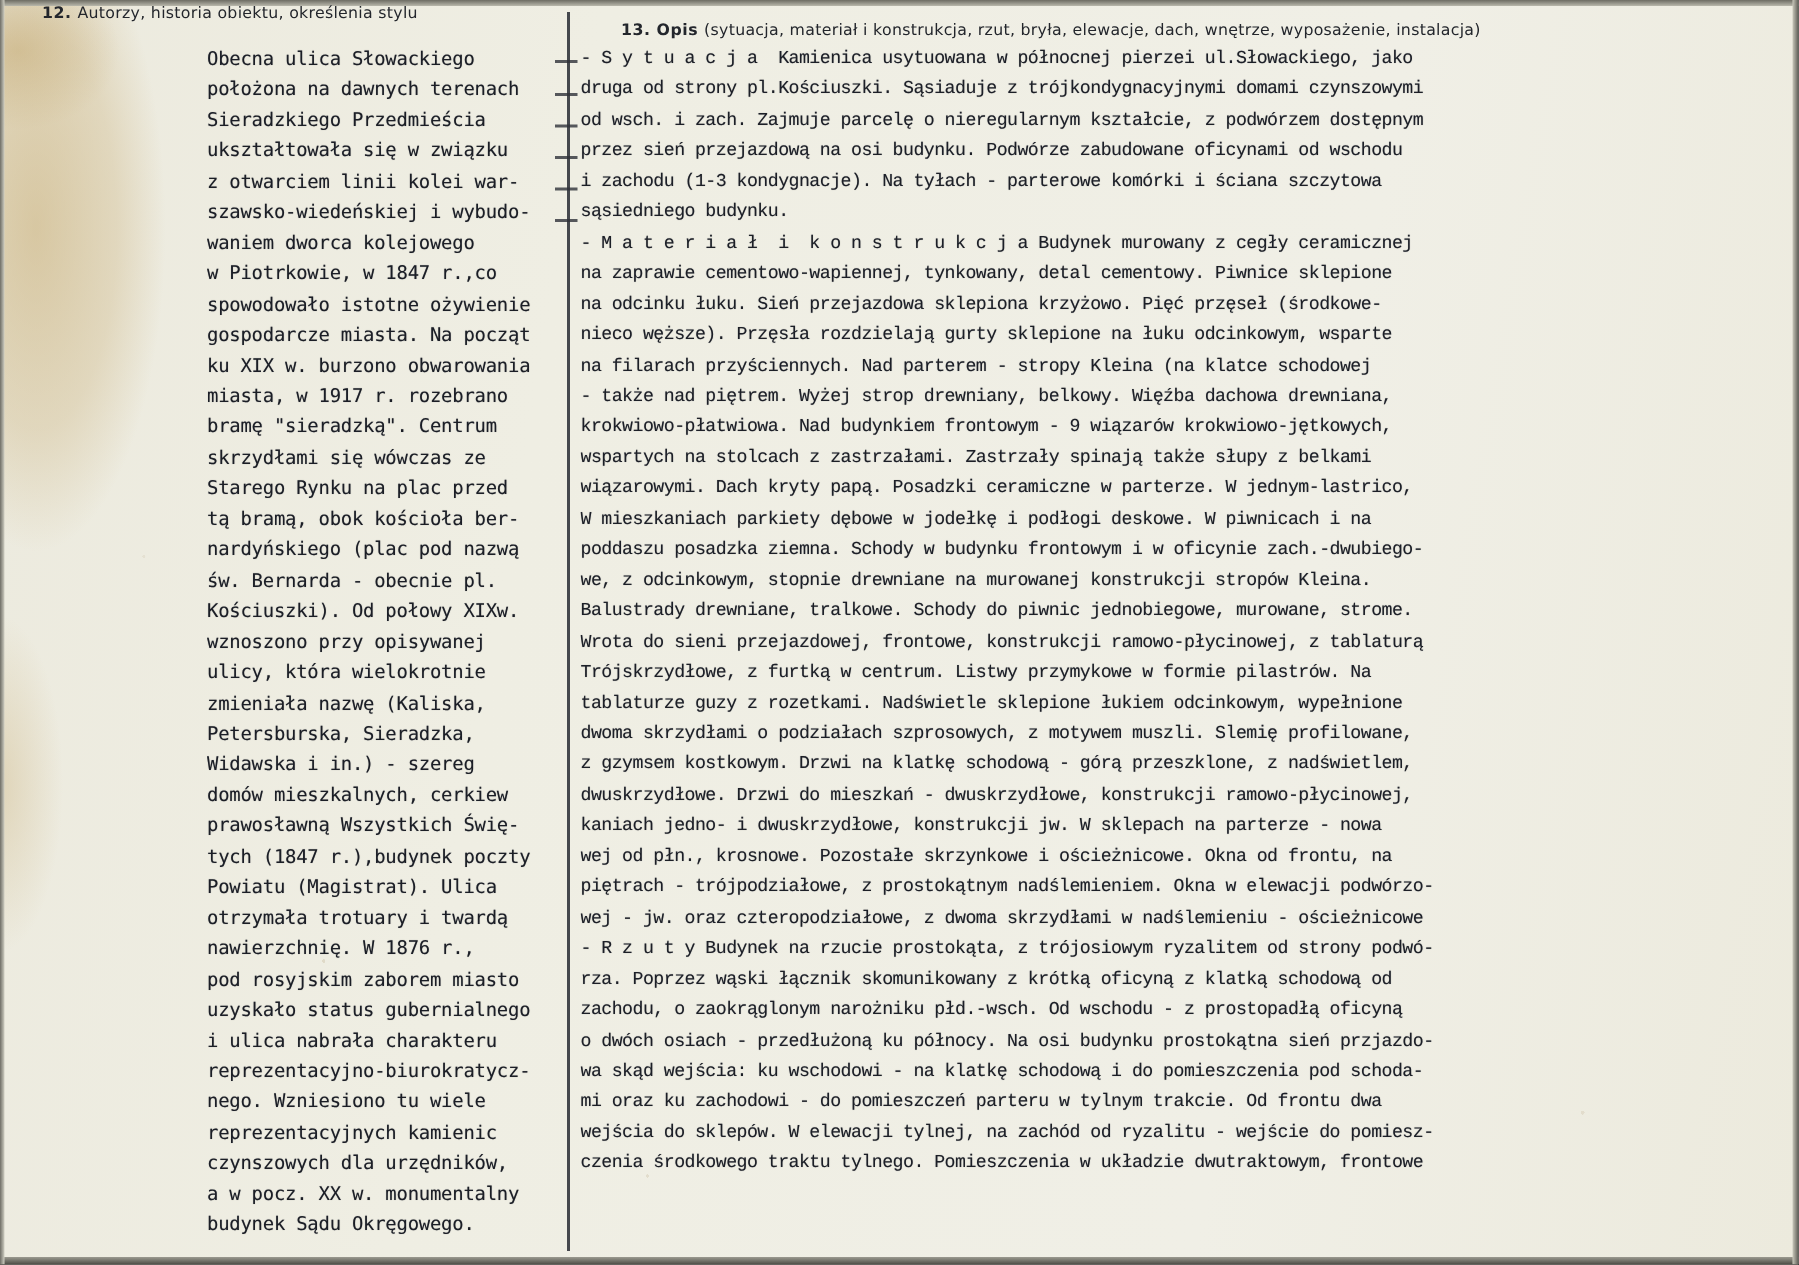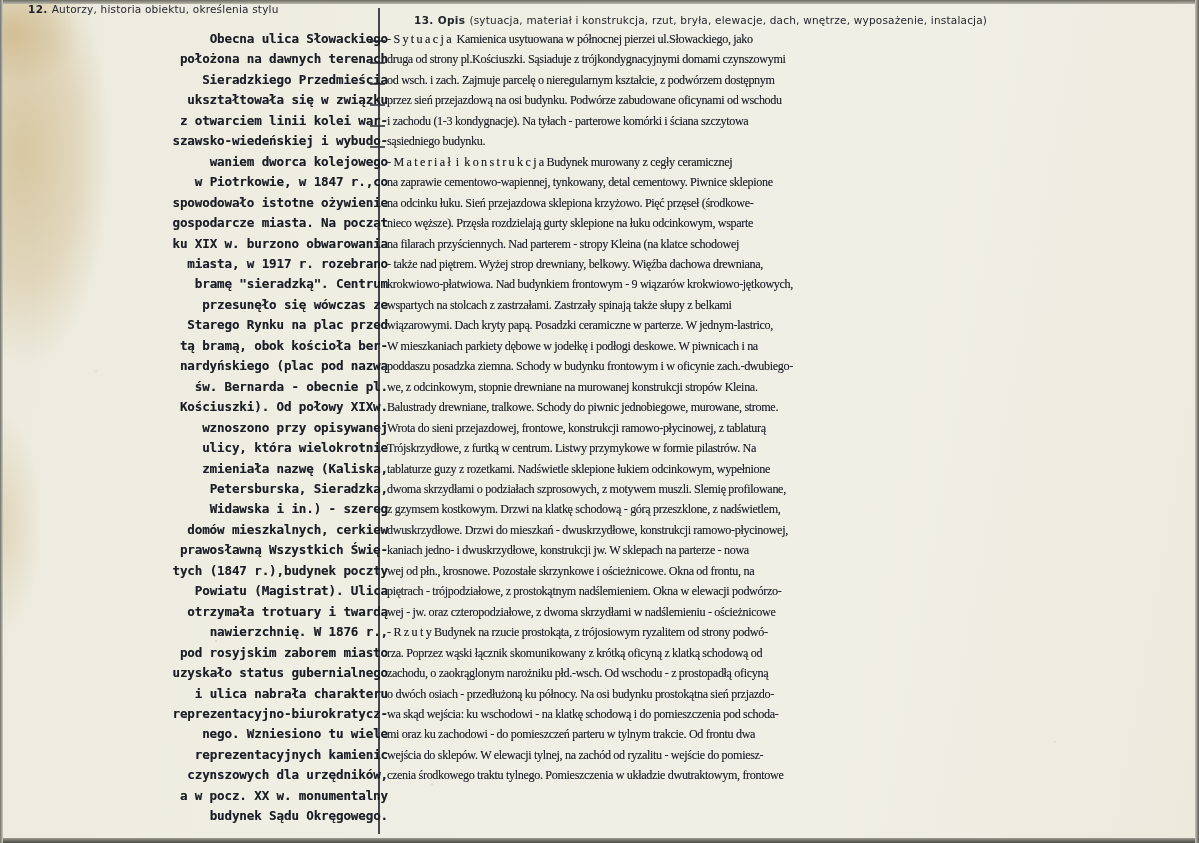--- a/index.html
+++ b/index.html
@@ -45,31 +45,30 @@
     font-family:"DejaVu Sans",sans-serif;
     font-weight:700;
     font-size:10.5px;
     letter-spacing:.35px;
     color:#23262c;
   }
   .field-head .light{font-weight:400;letter-spacing:.2px;}
 
   #col-left .typed-line{
     font-family:"DejaVu Sans Mono","Liberation Mono",monospace;
-    font-weight:700;
+    font-weight:400;
     font-size:12.6px;
     line-height:20.45px;
     color:#1b1e26;
     white-space:pre;
     letter-spacing:-0.15px;
-    text-align:right;
   }
 
   #col-right .typed-line{
-    font-family:Liberation Serif, serif;
+    font-family:Liberation Mono, monospace;
     font-weight:400;
     font-size:12.15px;
     line-height:20.45px;
     color:#1c1f27;
     white-space:pre;
     letter-spacing:-0.35px;
   }
 
   #col-left{position:absolute;left:138px;top:29px;width:250px;overflow:hidden;}
   #col-right{position:absolute;left:387px;top:29px;width:812px;overflow:hidden;}
@@ -121,21 +120,21 @@
       <div class="typed-line">ukształtowała się w związku</div>
       <div class="typed-line">z otwarciem linii kolei war-</div>
       <div class="typed-line">szawsko-wiedeńskiej i wybudo-</div>
       <div class="typed-line">waniem dworca kolejowego</div>
       <div class="typed-line">w Piotrkowie, w 1847 r.,co</div>
       <div class="typed-line">spowodowało istotne ożywienie</div>
       <div class="typed-line">gospodarcze miasta. Na począt</div>
       <div class="typed-line">ku XIX w. burzono obwarowania</div>
       <div class="typed-line">miasta, w 1917 r. rozebrano</div>
       <div class="typed-line">bramę "sieradzką". Centrum</div>
-      <div class="typed-line">przesunęło się wówczas ze</div>
+      <div class="typed-line">skrzydłami się wówczas ze</div>
       <div class="typed-line">Starego Rynku na plac przed</div>
       <div class="typed-line">tą bramą, obok kościoła ber-</div>
       <div class="typed-line">nardyńskiego (plac pod nazwą</div>
       <div class="typed-line">św. Bernarda - obecnie pl.</div>
       <div class="typed-line">Kościuszki). Od połowy XIXw.</div>
       <div class="typed-line">wznoszono przy opisywanej</div>
       <div class="typed-line">ulicy, która wielokrotnie</div>
       <div class="typed-line">zmieniała nazwę (Kaliska,</div>
       <div class="typed-line">Petersburska, Sieradzka,</div>
       <div class="typed-line">Widawska i in.) - szereg</div>

